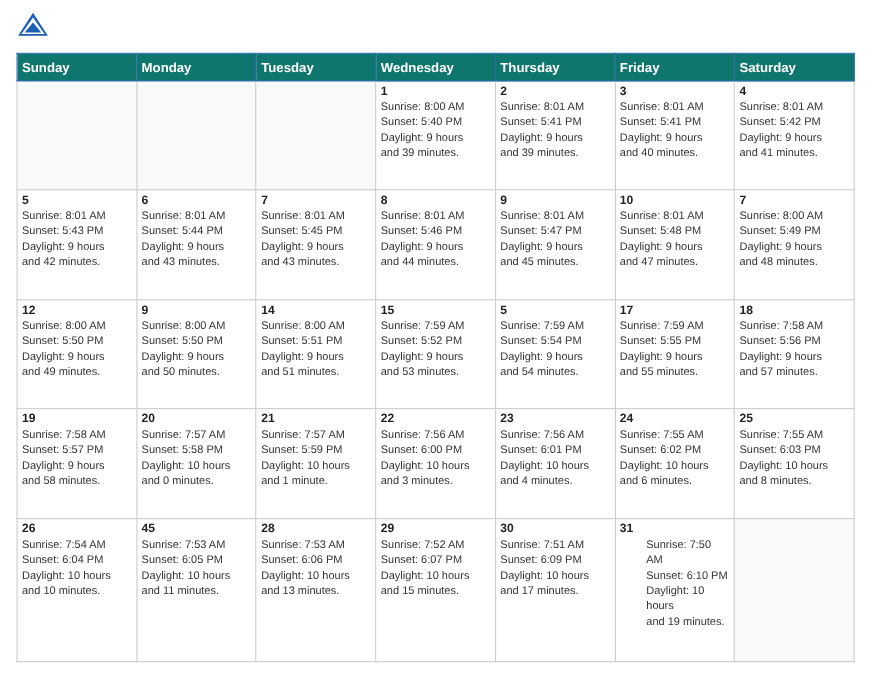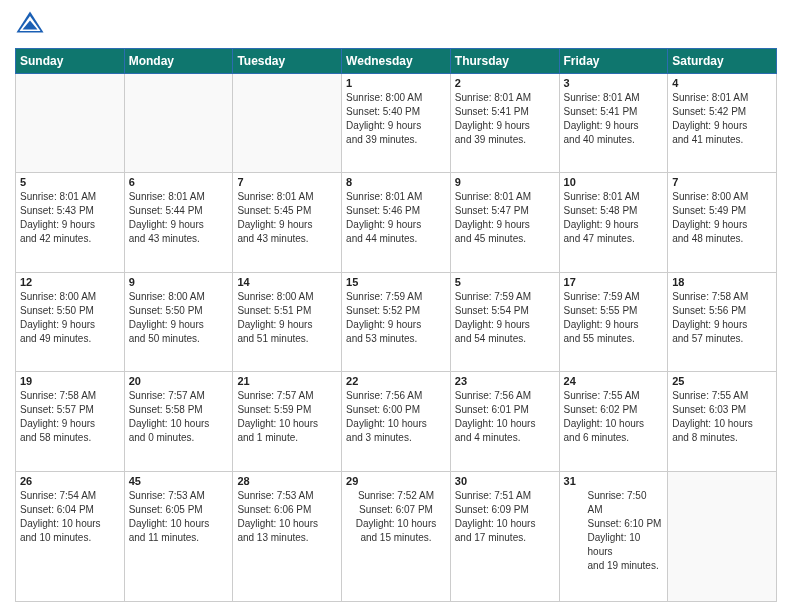--- a/index.html
+++ b/index.html
@@ -340,21 +340,21 @@
           </td>
           <td>
             <div class="day-number">28</div>
             <div class="day-info" style="white-space: pre-line;">Sunrise: 7:53 AM
 Sunset: 6:06 PM
 Daylight: 10 hours
 and 13 minutes.</div>
           </td>
           <td>
             <div class="day-number">29</div>
-            <div class="day-info" style="white-space: pre-line; text-align: center;">Sunrise: 7:52 AM
+            <div class="day-info" style="white-space: pre-line;">Sunrise: 7:52 AM
 Sunset: 6:07 PM
 Daylight: 10 hours
 and 15 minutes.</div>
           </td>
           <td>
             <div class="day-number">30</div>
             <div class="day-info" style="white-space: pre-line;">Sunrise: 7:51 AM
 Sunset: 6:09 PM
 Daylight: 10 hours
 and 17 minutes.</div>

